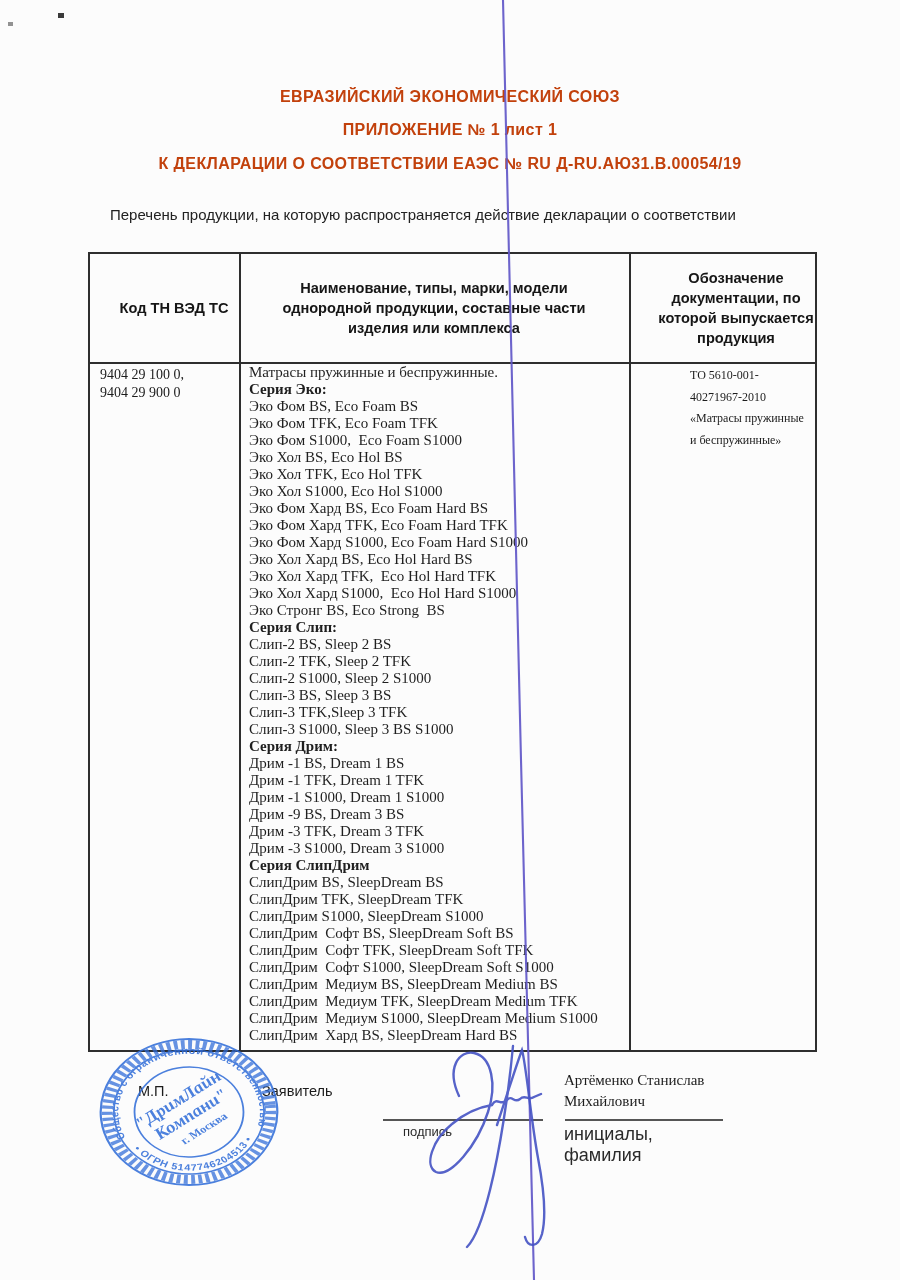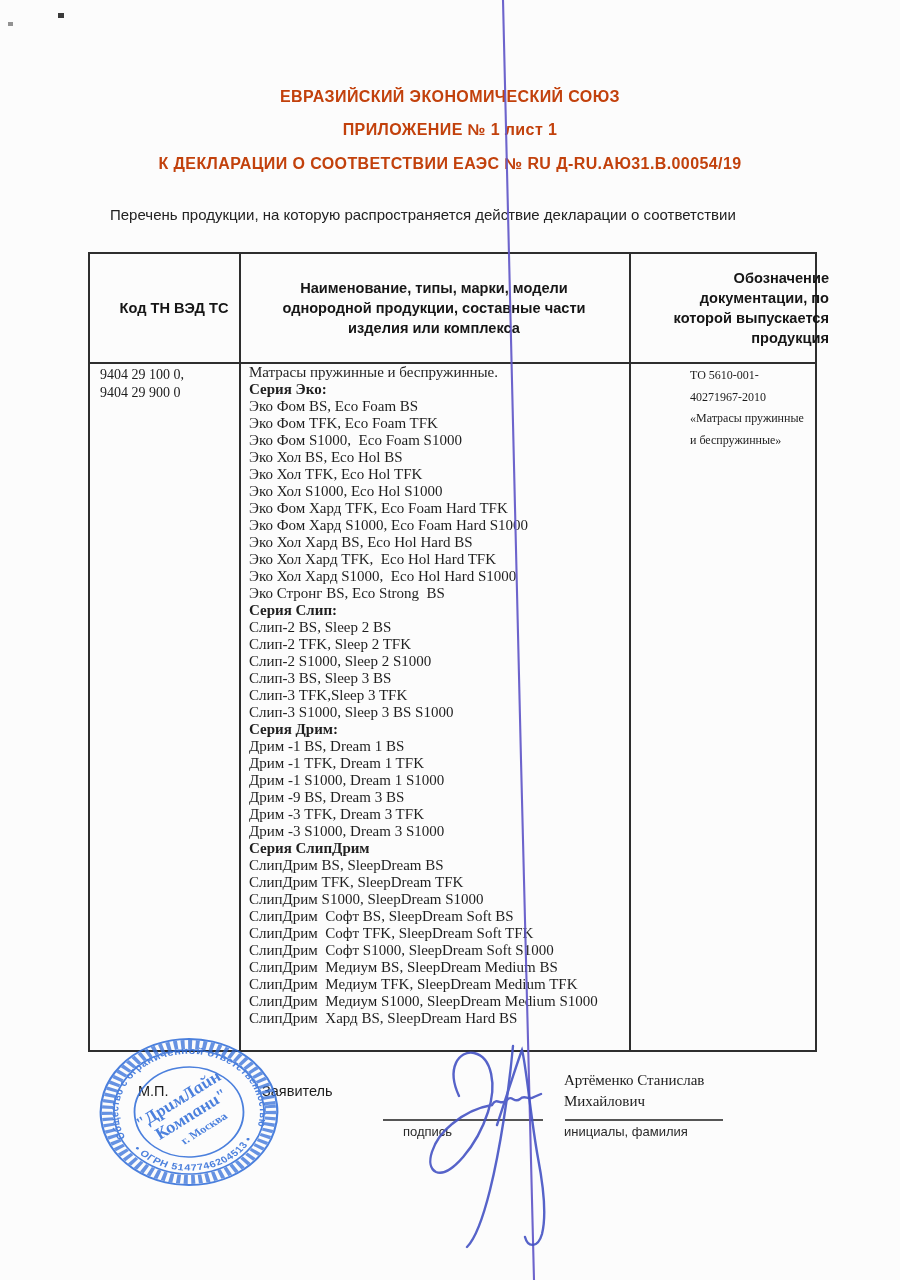--- a/index.html
+++ b/index.html
@@ -41,38 +41,39 @@
 <div class="abs title" style="top:155px;">К ДЕКЛАРАЦИИ О СООТВЕТСТВИИ ЕАЭС № RU Д-RU.АЮ31.В.00054/19</div>
 <div class="abs intro">Перечень продукции, на которую распространяется действие декларации о соответствии</div>
 
 <div class="abs tbl">
   <div class="vline" style="left:149px;"></div>
   <div class="vline" style="left:539px;"></div>
   <div class="hline"></div>
 
   <div class="hcell" style="left:0;width:168px;padding:0 8px;box-sizing:border-box;">Код ТН ВЭД ТС</div>
   <div class="hcell" style="left:151px;width:386px;padding:0 26px;box-sizing:border-box;">Наименование, типы, марки, модели однородной продукции, составные части изделия или комплекса</div>
-  <div class="hcell" style="left:541px;width:210px;padding:8px 12px;box-sizing:border-box;text-align:right;">Обозначение документации, по которой выпускается продукция</div>
+  <div class="hcell" style="left:541px;width:210px;padding:8px 12px;box-sizing:border-box;">Обозначение документации, по которой выпускается продукция</div>
 
   <div class="codecol serif">
 
   <div class="codeline">9404 29 100 0,</div>
       <div class="codeline">9404 29 900 0</div>
     </div>
 
   <div class="plines serif">
 
   <div class="pline">Матрасы пружинные и беспружинные.</div>
       <div class="pline bold">Серия Эко:</div>
       <div class="pline">Эко Фом BS, Eco Foam BS</div>
       <div class="pline">Эко Фом TFK, Eco Foam TFK</div>
       <div class="pline">Эко Фом S1000,  Eco Foam S1000</div>
       <div class="pline">Эко Хол BS, Eco Hol BS</div>
       <div class="pline">Эко Хол TFK, Eco Hol TFK</div>
       <div class="pline">Эко Хол S1000, Eco Hol S1000</div>
+      <div class="pline">Эко Фом Хард BS, Eco Foam Hard BS</div>
       <div class="pline">Эко Фом Хард TFK, Eco Foam Hard TFK</div>
       <div class="pline">Эко Фом Хард S1000, Eco Foam Hard S1000</div>
       <div class="pline">Эко Хол Хард BS, Eco Hol Hard BS</div>
       <div class="pline">Эко Хол Хард TFK,  Eco Hol Hard TFK</div>
       <div class="pline">Эко Хол Хард S1000,  Eco Hol Hard S1000</div>
       <div class="pline">Эко Стронг BS, Eco Strong  BS</div>
       <div class="pline bold">Серия Слип:</div>
       <div class="pline">Слип-2 BS, Sleep 2 BS</div>
       <div class="pline">Слип-2 TFK, Sleep 2 TFK</div>
       <div class="pline">Слип-2 S1000, Sleep 2 S1000</div>
@@ -112,21 +113,21 @@
 <div class="abs applicant">Заявитель</div>
 
 <div class="abs nameblock serif">
   <div>Артёменко Станислав</div>
   <div>Михайлович</div>
 </div>
 
 <div class="sigline" style="left:383px;width:160px;"></div>
 <div class="sigline" style="left:565px;width:158px;"></div>
 <div class="caption" style="left:403px;width:120px;">подпись</div>
-<div class="caption" style="left:564px;width:160px;font-size:13px;">инициалы, фамилия</div>
+<div class="caption" style="left:564px;width:160px;font-size:18px;">инициалы, фамилия</div>
 
 <svg class="overlay" width="900" height="1280" viewBox="0 0 900 1280">
 
   <path d="M 503,0 C 509,260 516,540 521,760 C 525,950 530,1130 534,1280" fill="none" stroke-width="2.1" stroke-linecap="round" opacity="0.92" stroke="#6157c8"></path>
 
   <g fill="none" stroke-width="2.4" stroke-linecap="round" opacity="0.9" stroke="#4553c4">
     <path d="M 459,1096 C 446,1068 459,1050 474,1053 C 492,1057 497,1085 488,1112 C 477,1146 450,1178 436,1172 C 424,1166 432,1140 452,1124 C 465,1113 480,1107 492,1105"></path>
     <path d="M 492,1105 C 497,1096 501,1107 507,1100 C 512,1094 514,1104 520,1099 C 525,1094 528,1101 534,1097 L 541,1094"></path>
     <path d="M 513,1046 C 509,1090 500,1150 490,1190 C 484,1214 476,1238 467,1247"></path>
     <path d="M 497,1125 C 508,1092 518,1060 522,1050 C 526,1064 531,1120 538,1158 C 543,1184 547,1214 542,1234 C 538,1248 528,1248 525,1237"></path>

